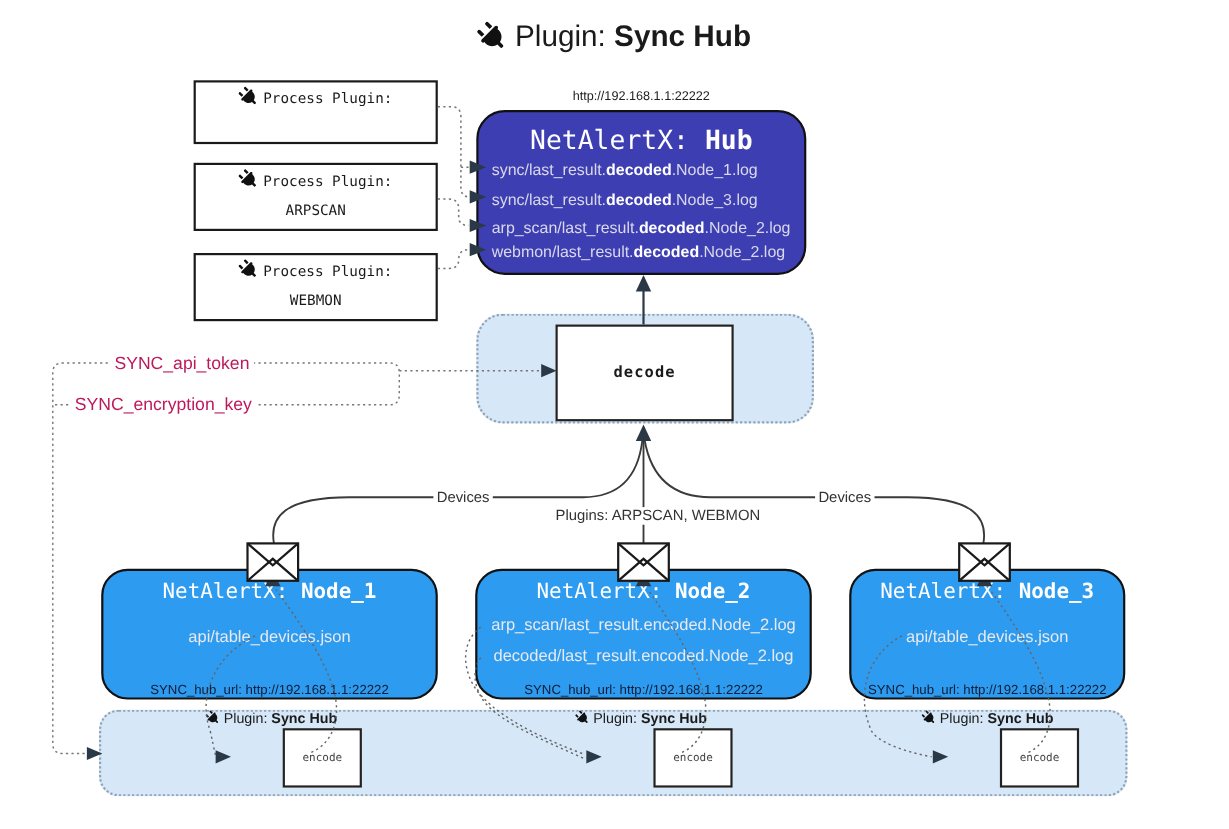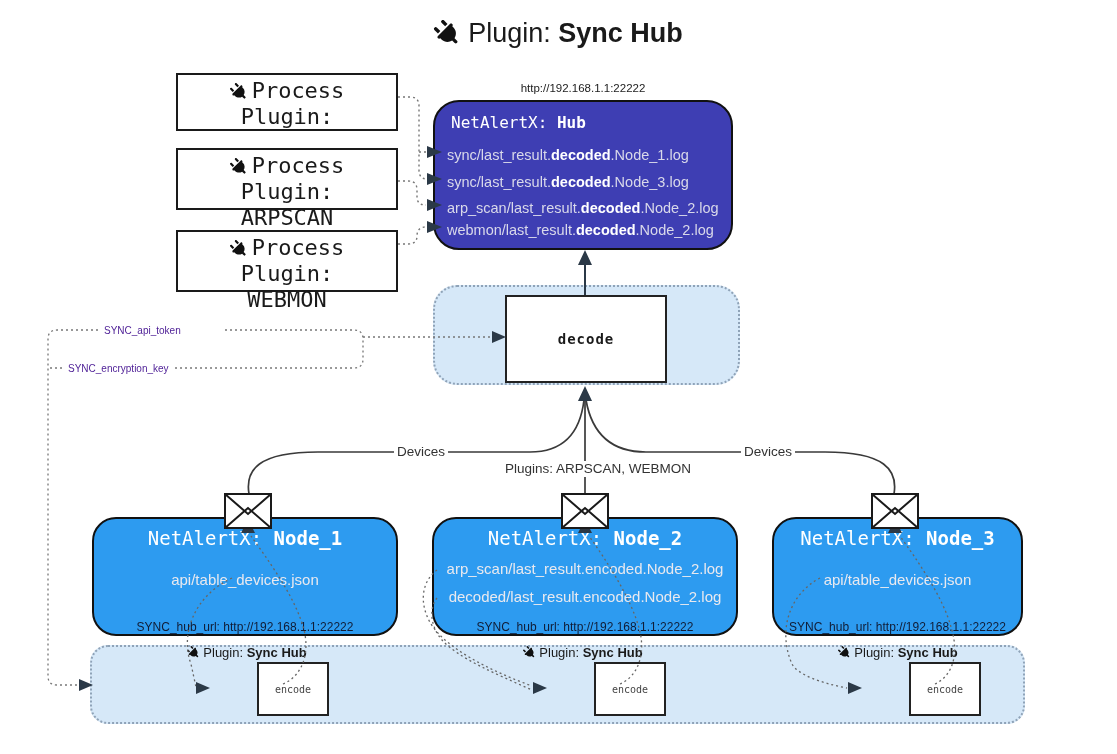--- a/index.html
+++ b/index.html
@@ -9,28 +9,28 @@
   }
   .abs{position:absolute;}
   .mono{font-family:"DejaVu Sans Mono",monospace;}
   .b{font-weight:bold;}
   
   #title{top:16px;left:0;width:100%;text-align:center;font-size:27px;line-height:34px;}
   #title .plug{width:27px;height:27px;vertical-align:-5px;margin-right:7px;}
   .plug{display:inline-block;transform:rotate(-45deg);}
   
   .proc{left:176px;width:222px;height:58px;background:#fff;border:2px solid #1a1a1a;
-        text-align:center;font-size:22px;line-height:26px;padding-top:3px;box-sizing:border-box;}
+        text-align:center;font-size:13px;line-height:26px;padding-top:3px;box-sizing:border-box;}
   .proc .plug{width:18px;height:18px;vertical-align:-3px;margin-right:4px;}
   
   #hub-url{top:82px;left:433px;width:300px;text-align:center;font-size:11.5px;color:#222;}
   #hub{left:433px;top:100px;width:300px;height:150px;border-radius:26px;
        background:var(--hub_bg,#3e3eb3);border:2.5px solid #111;box-sizing:border-box;}
-  #hub .hub-title{position:absolute;top:11px;left:16px;width:100%;text-align:left;
-       color:#fff;font-size:16px;}
+  #hub .hub-title{position:absolute;top:11px;left:0;width:100%;text-align:center;
+       color:#fff;font-size:24px;}
   .hub-log{position:absolute;left:12px;width:284px;font-size:14.5px;color:#d9d9ea;height:22px;line-height:22px;white-space:nowrap;}
   .hub-log .b{color:#fff;}
   
   .panel{background:var(--panel_bg,#d6e8f8);border:2px dotted var(--panel_border,#8fa3b8);box-sizing:border-box;}
   #decode-wrap{left:433px;top:285px;width:307px;height:100px;border-radius:24px;}
   #decode-box{left:505px;top:295px;width:162px;height:88px;background:#fff;border:2px solid #222;
       box-sizing:border-box;display:flex;align-items:center;justify-content:center;
       font-size:14px;letter-spacing:1px;font-weight:bold;}
   
   .node{top:517px;height:119px;border-radius:24px;background:var(--node_bg,#2d9bf0);
@@ -38,21 +38,21 @@
   .node .node-title{position:absolute;top:8px;left:0;width:100%;text-align:center;color:#fff;font-size:19px;}
   .node .file{position:absolute;left:0;width:100%;text-align:center;color:#e9e9ef;font-size:15px;white-space:nowrap;}
   .node .hub-url-line{position:absolute;top:101px;left:0;width:100%;text-align:center;color:#111c35;font-size:12px;white-space:nowrap;}
   
   #encode-panel{left:90px;top:645px;width:935px;height:79px;border-radius:18px;}
   .enc-label{top:645px;width:130px;text-align:center;font-size:13px;line-height:16px;white-space:nowrap;}
   .enc-label .plug{width:13px;height:13px;vertical-align:-2px;margin-right:3px;}
   .encode-box{top:662px;width:72px;height:54px;background:#fff;border:2px solid #222;box-sizing:border-box;
       display:flex;align-items:center;justify-content:center;font-size:10px;color:#444;margin-left:47px;}
   
-  .line-label{background:#fff;padding:0 4px;font-size:10px;height:17px;line-height:17px;color:#4c1d95;white-space:nowrap;}
+  .line-label{background:#fff;padding:0 4px;font-size:16px;height:17px;line-height:17px;color:#be185d;white-space:nowrap;}
   .edge-label{background:#fff;padding:0 3px;font-size:13.5px;height:16px;line-height:16px;color:#333;white-space:nowrap;}
   #overlay{left:0;top:0;pointer-events:none;}
 </style>
 </head>
 <body>
 
 <div id="canvas">
 
   <div class="abs proc mono" style="top:73px">
     <div><svg class="plug" viewBox="0 0 384 512" fill="#111">

